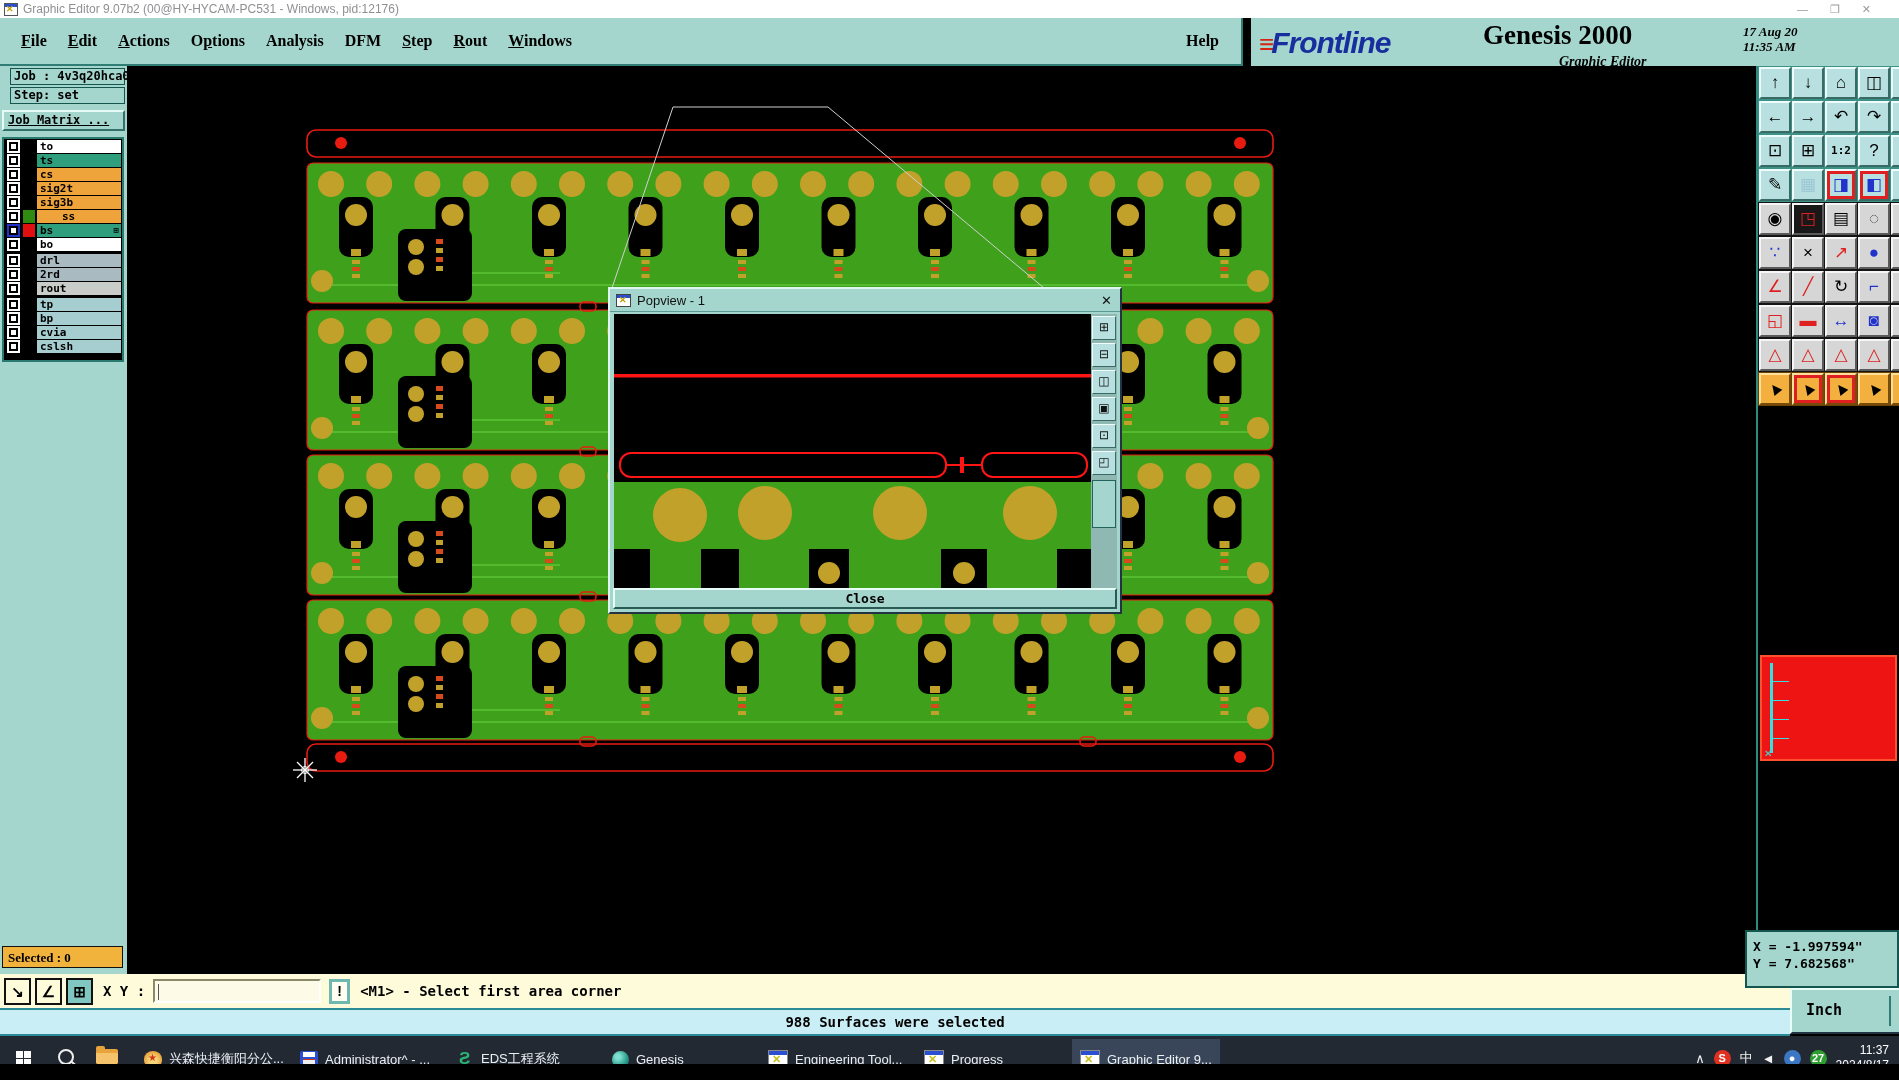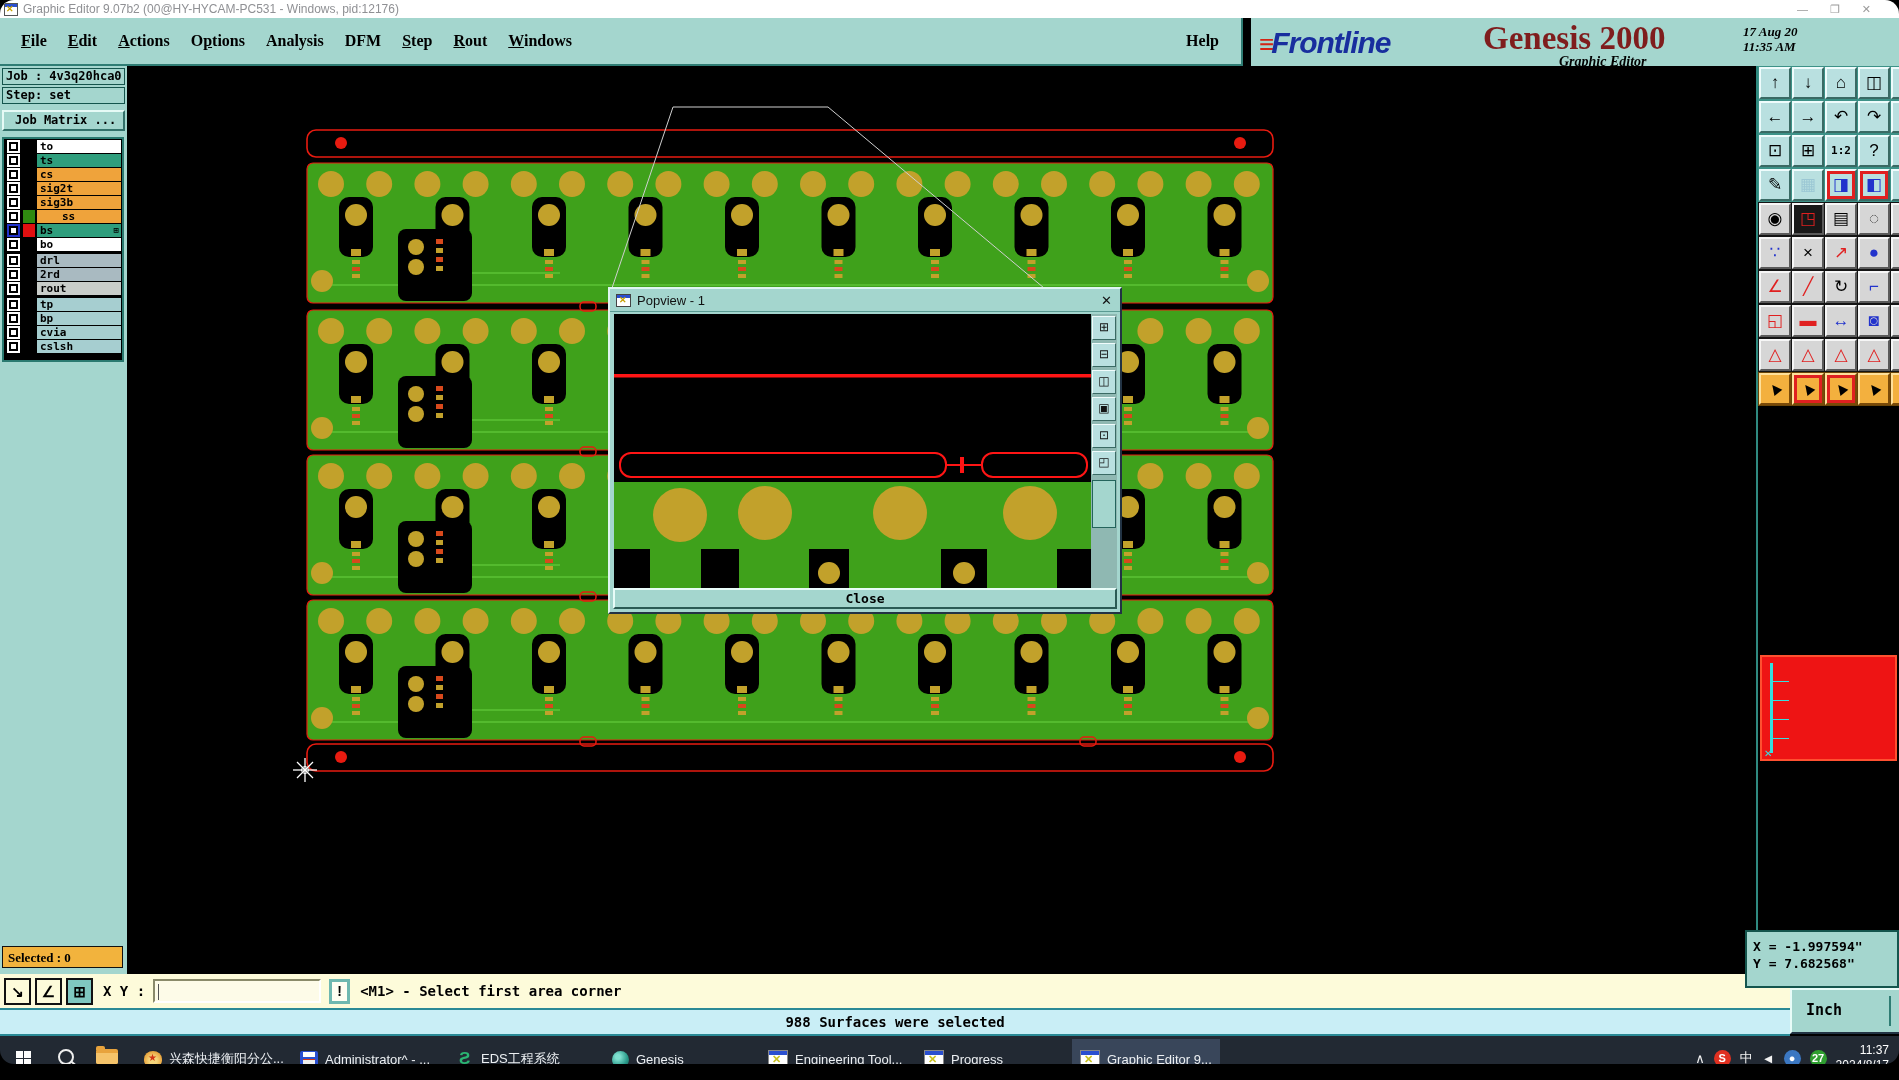--- a/index.html
+++ b/index.html
@@ -1,42 +1,42 @@
 <!DOCTYPE html>
 <html><head>
 <meta charset="utf-8">
 <style>
   html,body{margin:0;padding:0;background:#000;}
-  #screen{position:relative;width:1899px;height:1064px;background:#000;overflow:hidden;font-family:"Liberation Sans",sans-serif;border-radius:14px;}
+  #screen{position:relative;width:1899px;height:1064px;background:#000;overflow:hidden;font-family:"Liberation Sans",sans-serif;}
 
   
   #titlebar{position:absolute;left:0;top:0;width:1899px;height:18px;background:#ffffff;display:flex;align-items:center;}
   #titlebar .appico{width:12px;height:11px;margin:0 5px 0 4px;background:#fff;border:1px solid #555;position:relative;}
   #titlebar .appico:before{content:"";position:absolute;left:0;top:0;right:0;height:3px;background:#2a4fd0;}
   #titlebar .appico:after{content:"✕";position:absolute;left:1px;top:1px;font-size:9px;color:#c8a000;font-weight:bold;line-height:9px;}
   #titlebar .ttl{font-size:12px;color:#8f9094;font-family:"Liberation Sans",sans-serif;}
   #titlebar .winbtns{margin-left:auto;margin-right:28px;display:flex;gap:22px;color:#9a9a9a;font-size:11px;}
   #titlebar .winbtns span{cursor:default;}
 
   
   #menubar{position:absolute;left:0;top:18px;width:1243px;height:48px;background:#a4d6ce;border-right:2px solid #2f7d74;border-bottom:2px solid #2f7d74;box-sizing:border-box;display:flex;align-items:center;}
   #menubar .mitem{font-family:"Liberation Serif",serif;font-weight:bold;font-size:16px;color:#000;margin-left:21px;cursor:default;}
   #menubar .help{margin-left:auto;margin-right:22px;font-family:"Liberation Serif",serif;font-weight:bold;font-size:16px;}
   
   #brand{position:absolute;left:1251px;top:18px;width:648px;height:50px;background:#a4d6ce;border-bottom:2px solid #2f7d74;box-sizing:border-box;}
   #brand .logo{position:absolute;left:8px;top:8px;font-size:30px;font-style:italic;font-weight:bold;color:#182e9e;letter-spacing:-1px;font-family:"Liberation Sans",sans-serif;}
   #brand .logo .speed{color:#d42414;letter-spacing:-3px;font-size:26px;}
-  #brand .product{position:absolute;left:232px;top:2px;font-family:"Liberation Serif",serif;font-weight:bold;font-size:33px;color:#7f1d1d;}
+  #brand .product{position:absolute;left:232px;top:2px;font-family:"Liberation Serif",serif;font-weight:bold;font-size:27px;color:#000000;}
   #brand .dt{position:absolute;left:492px;top:6px;font-family:"Liberation Serif",serif;font-weight:bold;font-style:italic;font-size:13px;line-height:15px;white-space:nowrap;}
   #brand .subtitle{position:absolute;left:308px;top:36px;font-family:"Liberation Serif",serif;font-weight:bold;font-style:italic;font-size:14px;}
 
   
   #leftpanel{position:absolute;left:0;top:66px;width:127px;height:908px;background:#a4d6ce;}
-  .jobbox{margin:2px 2px 0 2px;height:15px;border:1px solid #14554d;background:#a4d6ce;font-family:"DejaVu Sans Mono",monospace;font-weight:bold;font-size:12px;padding:0 0 0 3px;line-height:15px;white-space:nowrap;}
-  #jobmatrix{margin:6px 2px 0 2px;height:17px;border-top:2px solid #e6faf6;border-left:2px solid #e6faf6;border-right:2px solid #33716a;border-bottom:2px solid #33716a;background:#a4d6ce;font-family:"DejaVu Sans Mono",monospace;font-weight:bold;font-size:12px;line-height:16px;padding-left:11px;cursor:default;}
+  .jobbox{margin:2px 2px 0 10px;height:15px;border:1px solid #14554d;background:#a4d6ce;font-family:"DejaVu Sans Mono",monospace;font-weight:bold;font-size:12px;padding:0 0 0 3px;line-height:15px;white-space:nowrap;}
+  #jobmatrix{margin:6px 2px 0 2px;height:17px;border-top:2px solid #e6faf6;border-left:2px solid #e6faf6;border-right:2px solid #33716a;border-bottom:2px solid #33716a;background:#a4d6ce;font-family:"DejaVu Sans Mono",monospace;font-weight:bold;font-size:12px;line-height:16px;padding-left:4px;cursor:default;text-decoration:underline;}
   #layerbox{margin:6px 3px 0 2px;background:#000;border:2px solid #2a7a70;padding:1px;}
   .lgroup{margin-bottom:3px;}
   .lgroup:last-child{margin-bottom:6px;}
   .lrow{display:flex;align-items:center;height:13px;margin-bottom:1px;background:#000;}
   .lrow .chk{width:9px;height:9px;border:2px solid #fff;margin-left:2px;background:#000;position:relative;flex:none;}
   .lrow .chk:after{content:"";position:absolute;left:2px;top:2px;width:5px;height:5px;background:#fff;}
   .lrow .chk.sel{border-color:#2233cc;}
   .lrow .swatch{width:12px;height:13px;margin-left:3px;flex:none;}
   .lrow .lname{flex:1;height:13px;margin-left:2px;font-family:"DejaVu Sans Mono",monospace;font-weight:bold;font-size:11px;line-height:13px;padding-left:3px;color:#000;position:relative;}
   .lrow .lname .ctx{position:absolute;right:2px;top:2px;font-size:9px;line-height:9px;}

